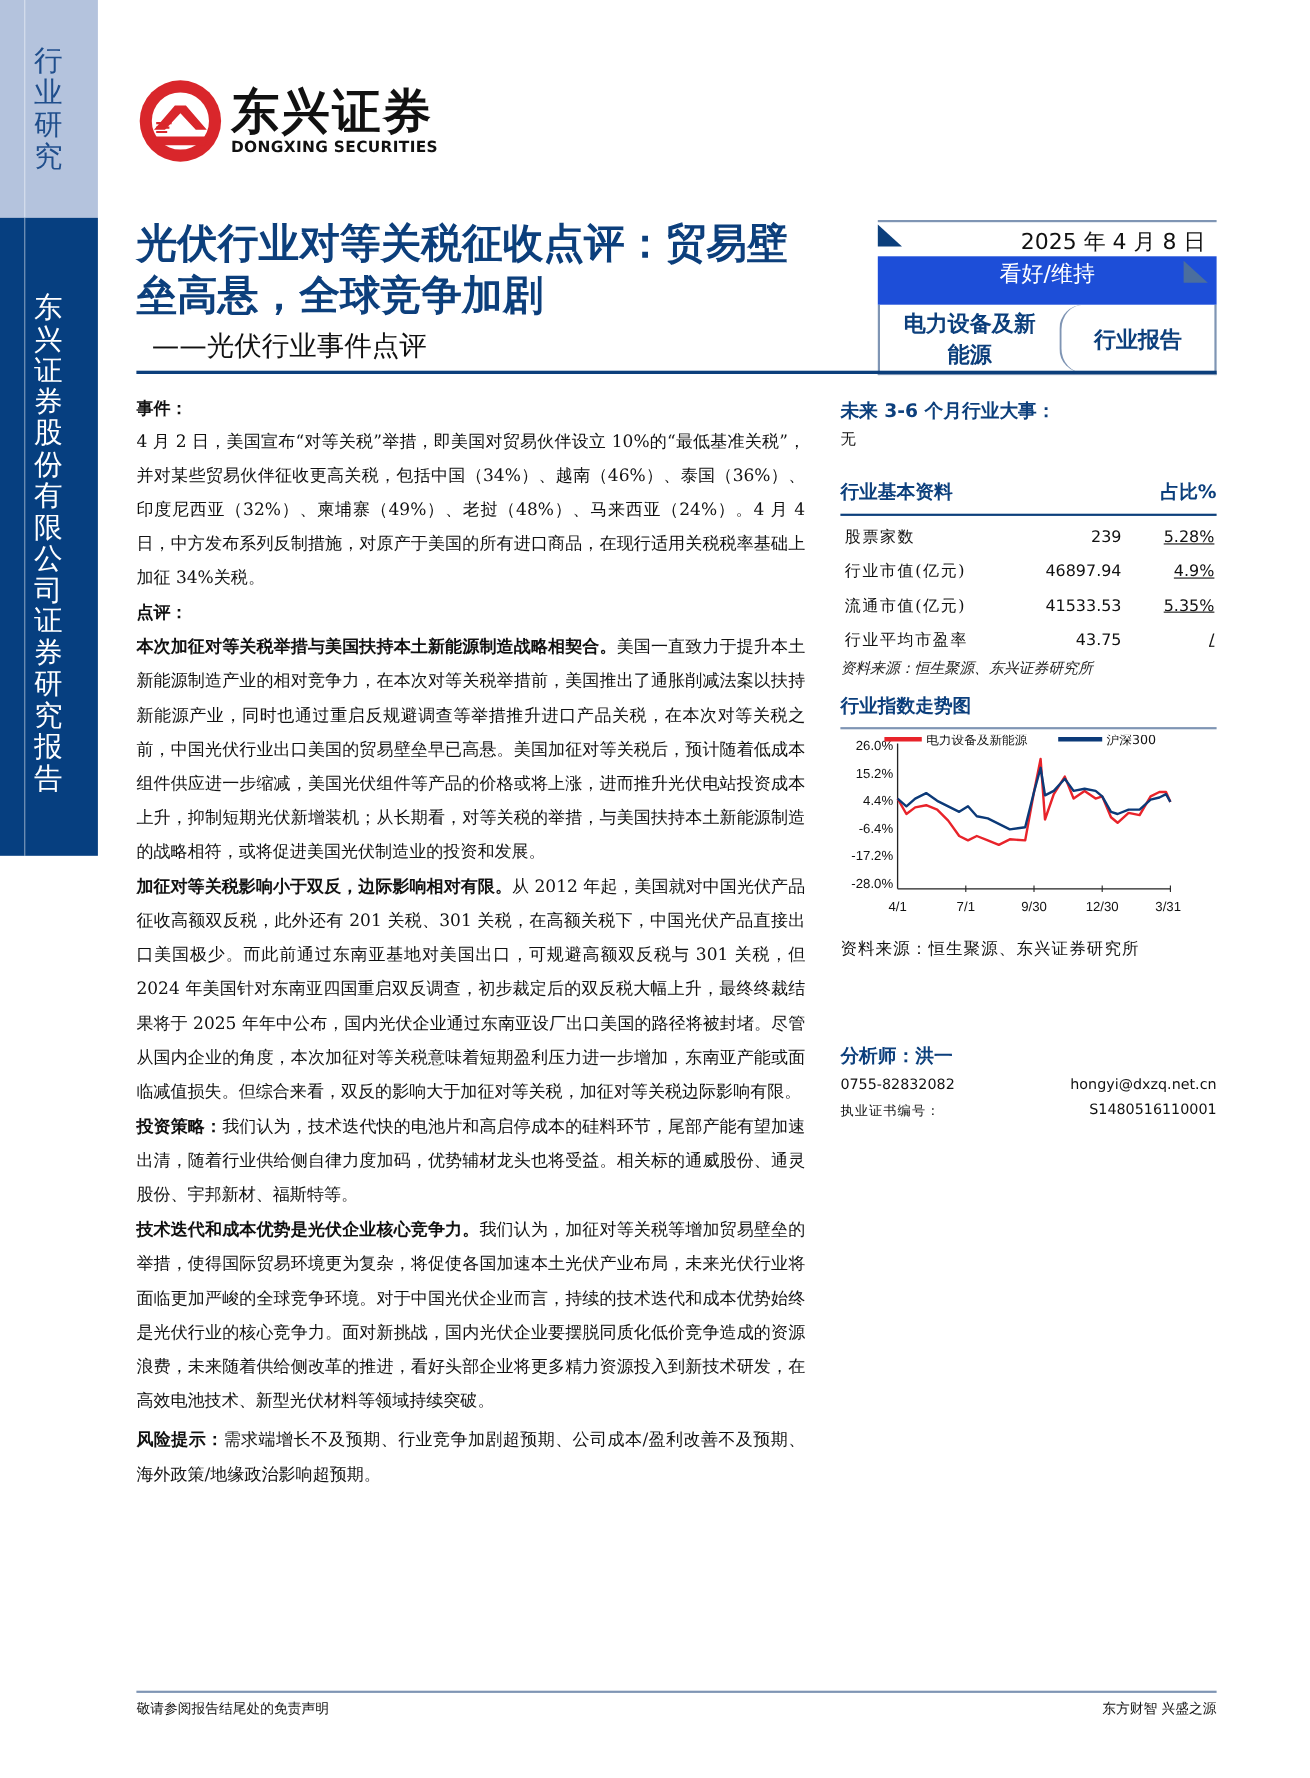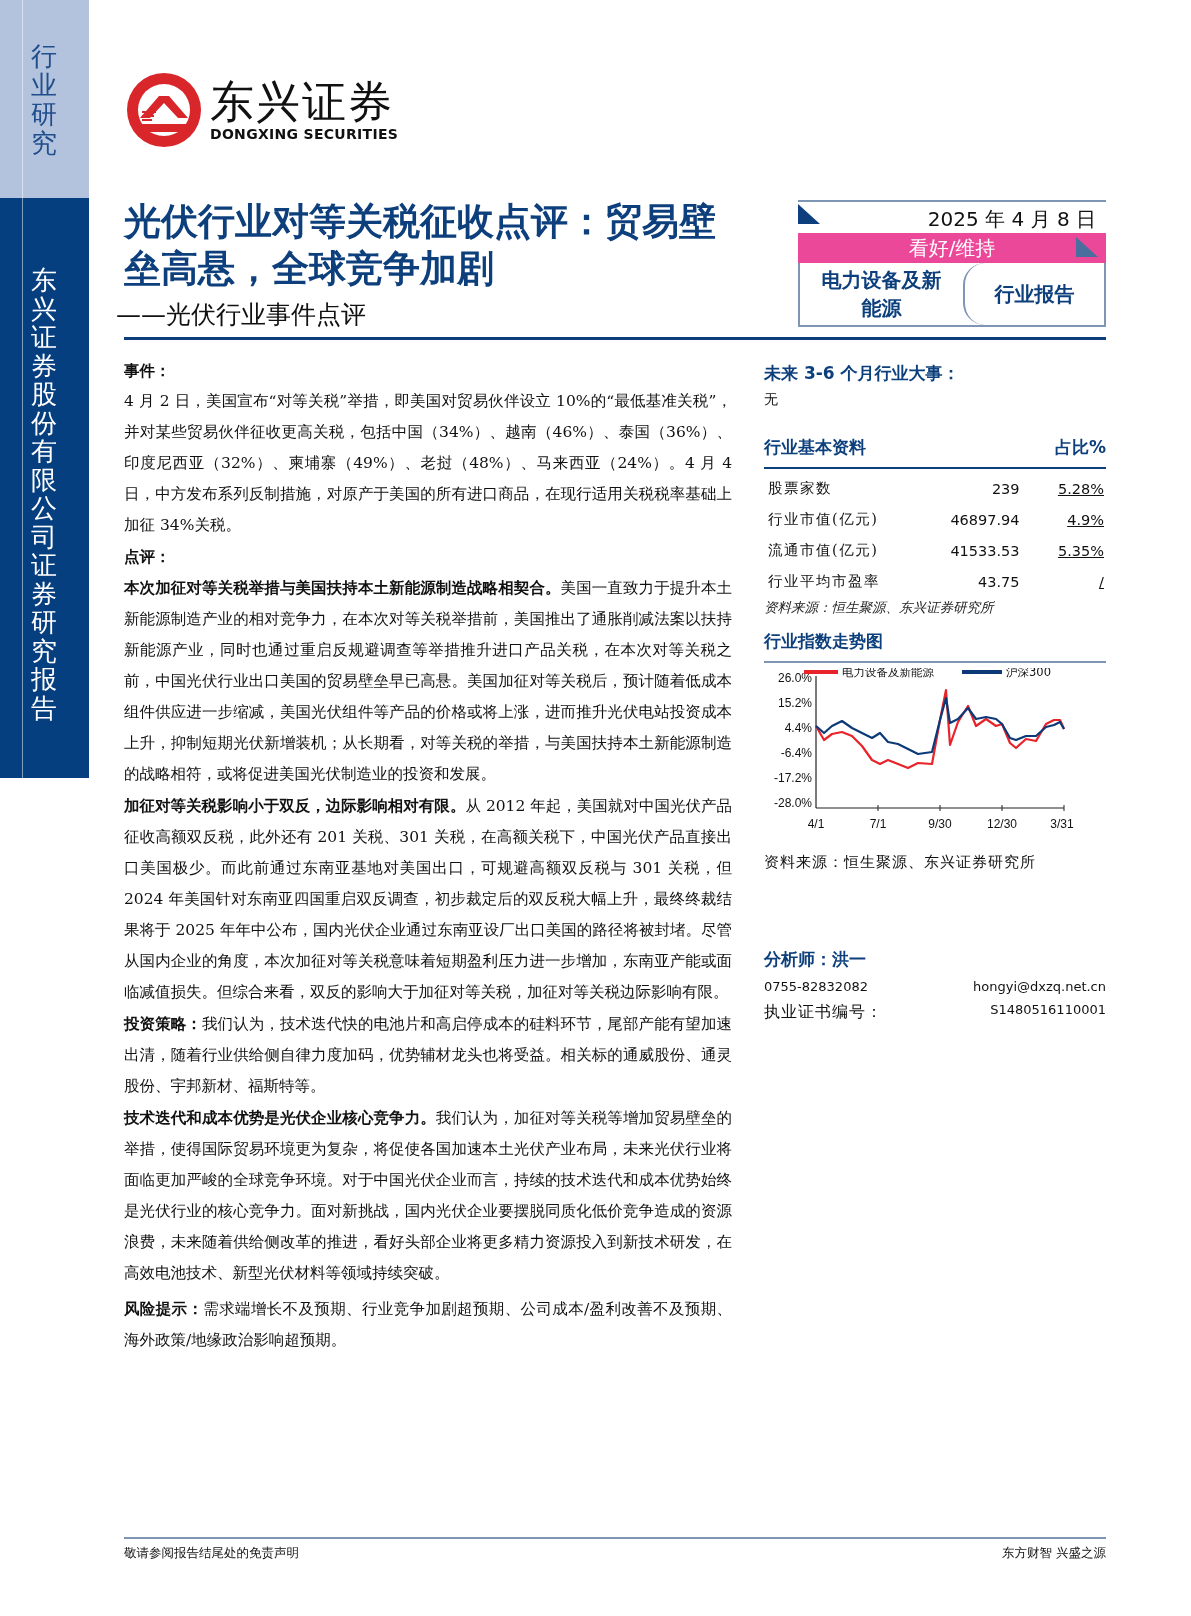--- a/index.html
+++ b/index.html
@@ -10,33 +10,33 @@
   .strip-top { position: absolute; left: 0; top: 0; width: 89px; height: 198px; background: #b4c3dd; }
   .strip-top .vline, .strip-bot .vline { position: absolute; left: 22px; top: 0; bottom: 0; width: 1px; background: rgba(255,255,255,0.5); }
   .strip-top .txt { position: absolute; left: 24px; top: 42px; width: 40px; color: #1f4e8c; font-size: 26px; line-height: 29px; text-align: center; }
   .strip-bot { position: absolute; left: 0; top: 198px; width: 89px; height: 580px; background: #063f80; }
   .strip-bot .txt { position: absolute; left: 24px; top: 68px; width: 40px; color: #fff; font-size: 26px; line-height: 28.5px; text-align: center; }
 
   
   .logo { position: absolute; left: 126px; top: 72px; display: flex; align-items: center; }
   .logo-mark { width: 76px; height: 76px; }
   .logo-text { margin-left: 8px; }
-  .logo-cn { font-size: 44px; font-weight: normal; letter-spacing: 2px; color: #111; line-height: 48px; }
+  .logo-cn { font-size: 44px; font-weight: bold; letter-spacing: 2px; color: #111; line-height: 48px; }
   .logo-en { font-size: 14px; font-weight: bold; color: #111; letter-spacing: 0.3px; }
 
   
   .title { position: absolute; left: 124px; top: 198px; width: 620px; color: #0c3f7c; font-size: 37px; font-weight: bold; line-height: 47px; }
-  .subtitle { position: absolute; left: 116px; top: 298px; font-size: 25px; color: #111; }
+  .subtitle { position: absolute; left: 138px; top: 298px; font-size: 25px; color: #111; }
 
   
   .infobox { position: absolute; left: 798px; top: 200px; width: 308px; }
   .ib-date-row { position: relative; height: 33px; border-top: 2px solid #7f95b4; }
   .ib-tri { position: absolute; left: 0; top: 2px; width: 0; height: 0; border-top: 0 solid transparent; border-left: 22px solid #0c3f7c; border-top: 20px solid transparent; }
   .ib-date { position: absolute; right: 10px; top: 4px; font-size: 20px; color: #111; }
-  .ib-rating { position: relative; height: 30px; background: #ec4899; color: #fff; font-size: 20px; text-align: center; line-height: 30px; }
+  .ib-rating { position: relative; height: 44px; background: #1d4ed8; color: #fff; font-size: 20px; text-align: center; line-height: 30px; }
   .ib-rating .tri2 { position: absolute; right: 8px; top: 4px; width: 0; height: 0; border-left: 22px solid #4a6e9e; border-top: 20px solid transparent; }
   .ib-rating span { display: inline-block; width: 200px; }
   .ib-row { display: flex; border: 2px solid #7f95b4; border-top: none; height: 64px; }
   .ib-cell { flex: 1; display: flex; align-items: center; justify-content: center; text-align: center; color: #0c3f7c; font-weight: bold; font-size: 20px; line-height: 28px; }
   .ib-cell + .ib-cell { border-left: 2px solid #7f95b4; border-radius: 22px; }
   .rule-main { position: absolute; left: 124px; top: 337px; width: 982px; height: 3px; background: #0c3f7c; }
 
   
   .main { position: absolute; left: 124px; top: 355px; width: 608px; font-family: "DejaVu Serif", "Liberation Serif", serif; font-size: 15.5px; line-height: 31px; color: #111; text-align: justify; }
   .main p { margin: 0; }
@@ -57,21 +57,21 @@
   .basic td.v1 { text-align: right; padding-right: 22px; }
   .basic td.v2 { text-align: right; padding-right: 2px; text-decoration: underline; }
   .src { font-family: "DejaVu Serif", serif; font-style: italic; font-size: 13.5px; color: #222; margin-top: 2px; }
   .trend { top: 630px; }
   .trend .hdr { padding-bottom: 8px; border-bottom: 2px solid #7f95b4; }
   .chart { position: absolute; left: 764px; top: 668px; width: 342px; height: 185px; }
   .chart-src { position: absolute; left: 764px; top: 853px; font-family: "DejaVu Serif", serif; font-size: 15px; letter-spacing: 1px; }
   .analyst { top: 948px; }
   .analyst .row { display: flex; justify-content: space-between; font-size: 13px; margin-top: 8px; }
   .analyst .row.lic { margin-top: 8px; }
-  .analyst .row .lab { font-family: Liberation Serif, serif; font-size: 16px; letter-spacing: 1px; text-align: right; }
+  .analyst .row .lab { font-family: Liberation Serif, serif; font-size: 12px; letter-spacing: 1px; text-align: right; }
 
   
   .foot-rule { position: absolute; left: 124px; top: 1537px; width: 982px; height: 2px; background: #7f95b4; }
   .foot-l { position: absolute; left: 124px; top: 1545px; font-family: Liberation Serif, serif; font-size: 12.5px; }
   .foot-r { position: absolute; right: 85px; top: 1545px; font-family: "DejaVu Serif", serif; font-size: 12.5px; }
 </style>
 </head>
 <body>
 
 <div class="strip-top">

